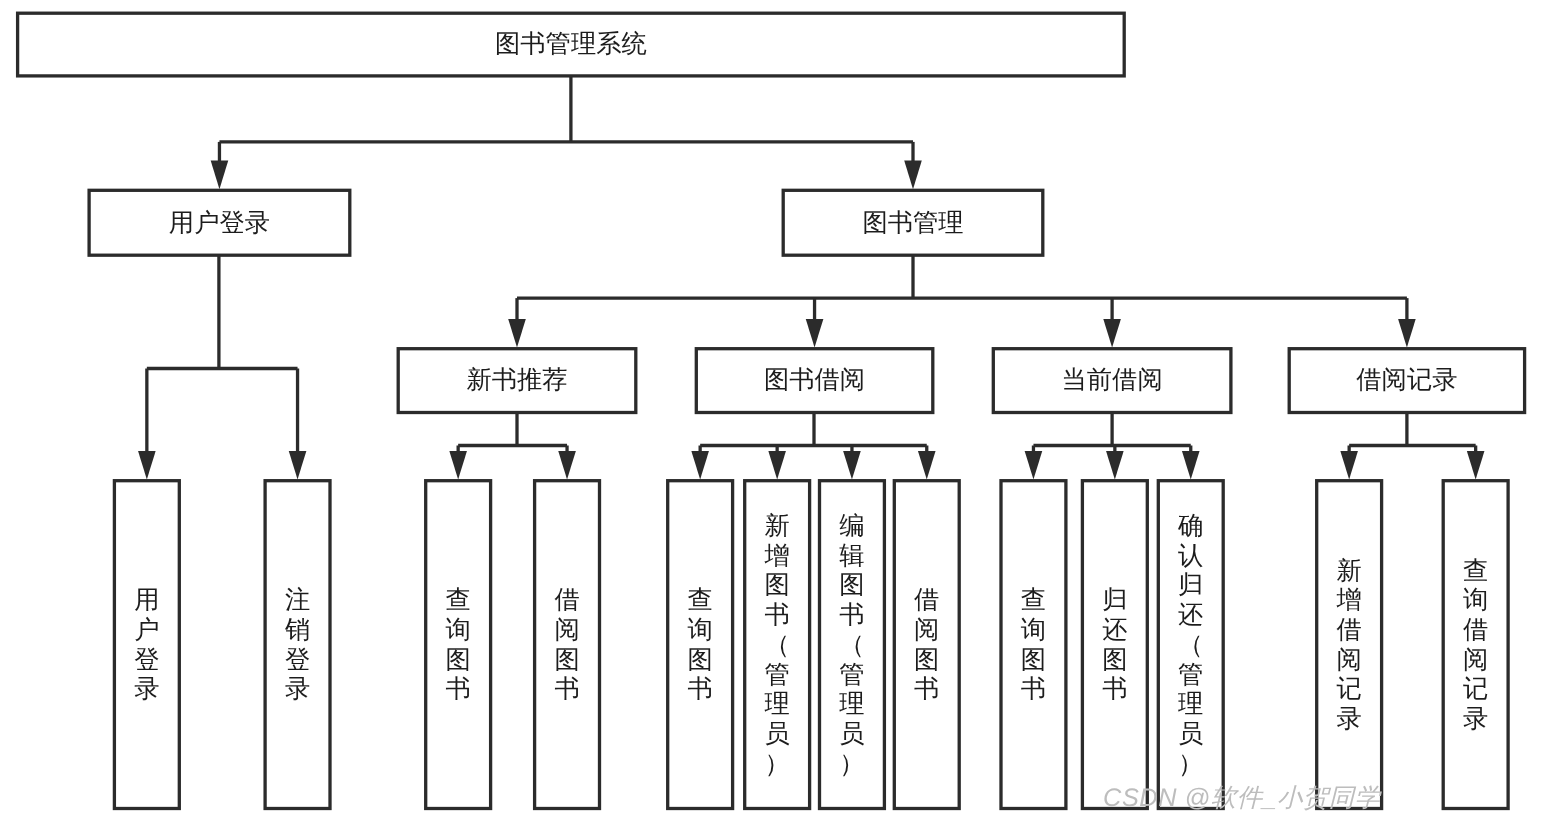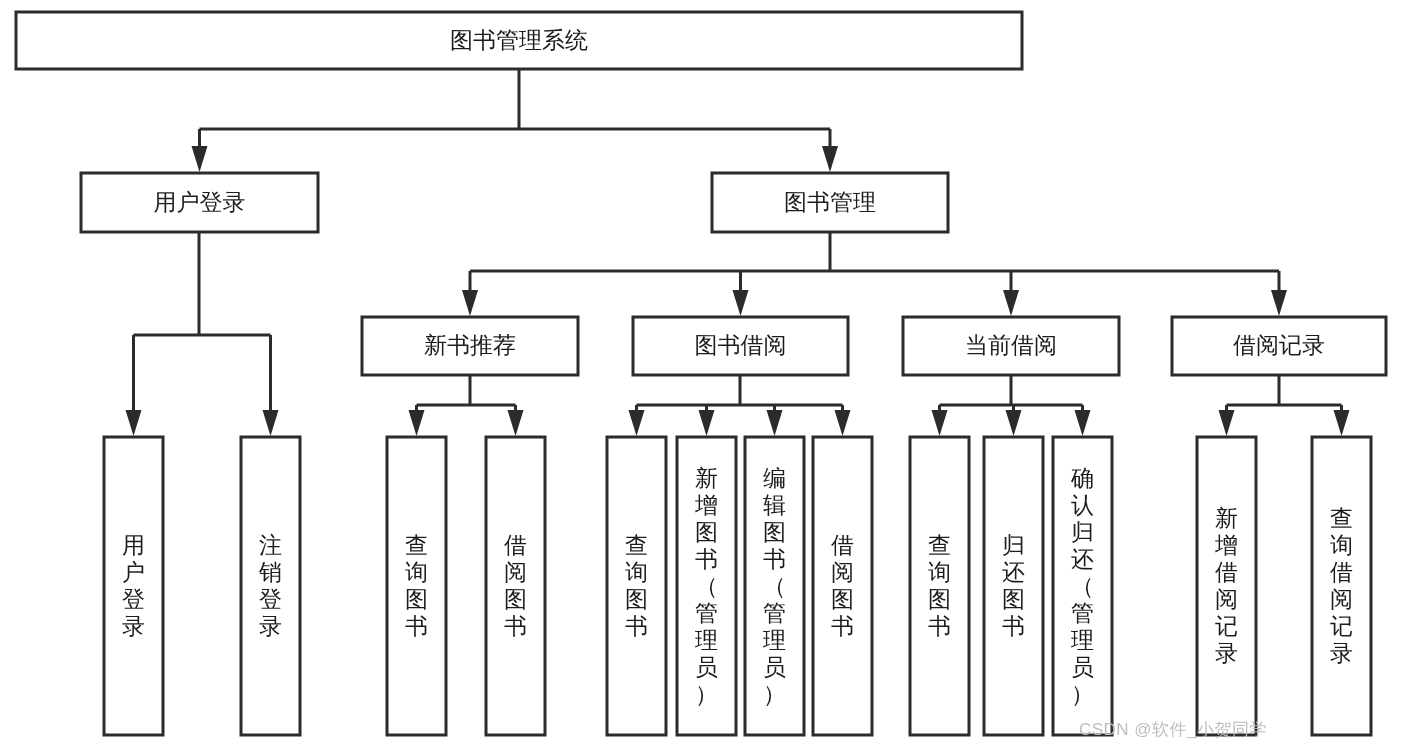--- a/index.html
+++ b/index.html
@@ -49,28 +49,29 @@
     stroke: #2b2b2b;
     stroke-width: 3;
     fill: none;
   }
   .arrow-head {
     fill: #2b2b2b;
     stroke: none;
   }
   .watermark {
     position: absolute;
-    right: 8px;
+    right: 20px;
     bottom: 6px;
     font-family: "Liberation Sans", "DejaVu Sans", sans-serif;
-    font-size: 17px;
+    font-size: 23px;
     color: #bdbdbd;
     white-space: nowrap;
     letter-spacing: 0.5px;
     user-select: none;
+    font-style: italic;
   }
 </style>
 </head>
 <body>
 
 <div id="diagram-root">
   <svg class="diagram" id="diagram-svg" viewBox="0 0 1405 747">
     <g id="layer-edges">
         <g>
           <path d="M 519 69 L 519 129" class="connector"></path>

